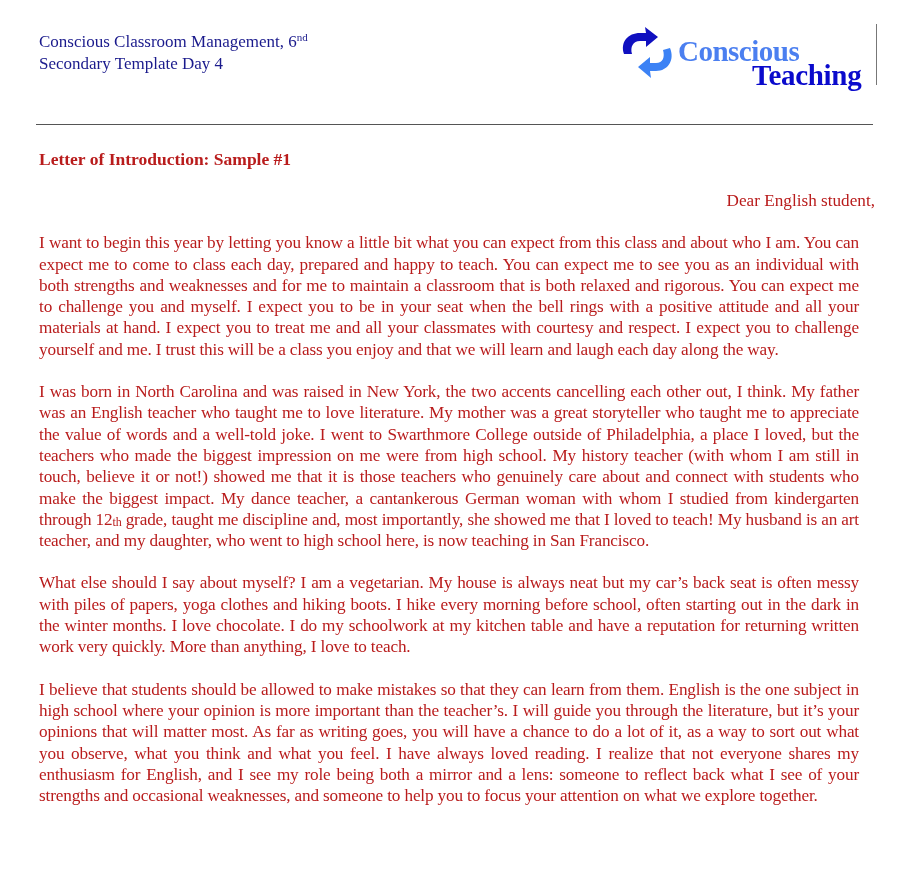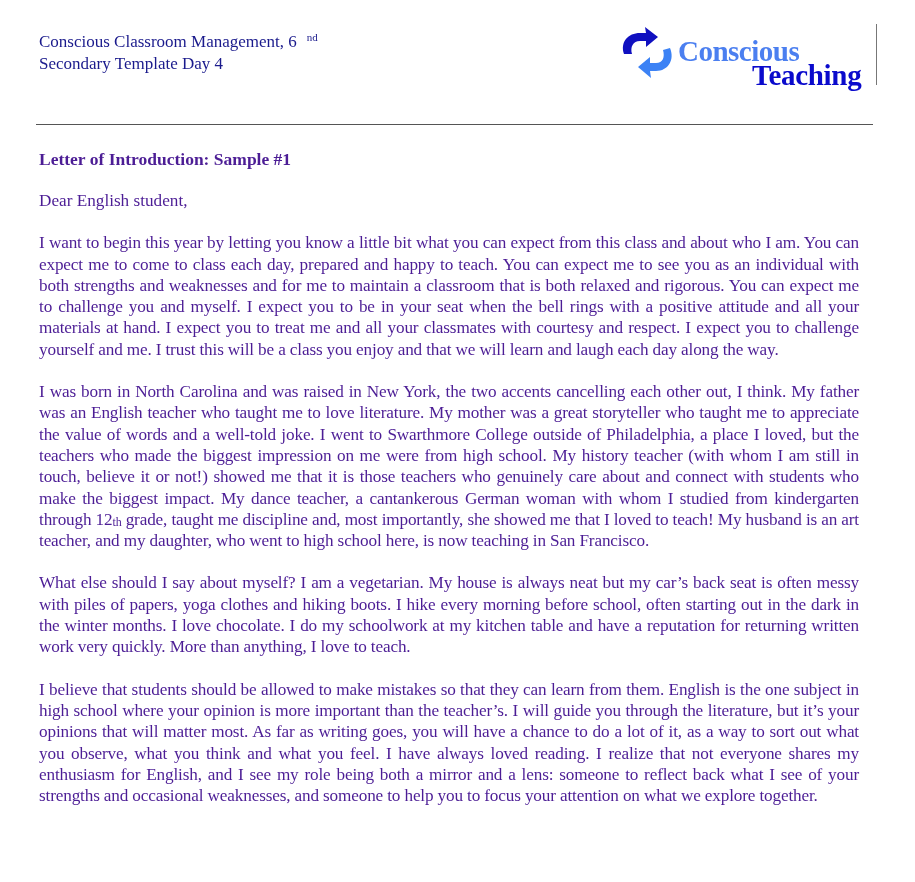--- a/index.html
+++ b/index.html
@@ -2,41 +2,41 @@
 <html><head>
   <meta charset="utf-8">
   <style>
     html, body { margin: 0; padding: 0; background: #ffffff; }
     body { width: 915px; height: 882px; overflow: hidden; position: relative; }
     .header-title {
       position: absolute; left: 39px; top: 31px; width: 380px;
       font-family: "Liberation Serif", "DejaVu Serif", serif;
       font-size: 17px; line-height: 21.5px; color: #1a1a8c;
     }
-    .header-title sup { font-size: 11px; vertical-align: 6px; line-height: 0; margin-left: 10px; }
+    .header-title sup { font-size: 11px; vertical-align: 6px; line-height: 0; }
     .logo { position: absolute; left: 618px; top: 24px; width: 262px; height: 62px; }
     .logo-vline { position: absolute; left: 876px; top: 24px; width: 1px; height: 61px; background: #777; }
     .logo-word1 {
       position: absolute; left: 678px; top: 36px;
       font-family: "Liberation Serif", "DejaVu Serif", serif; font-weight: bold;
       font-size: 29px; color: #4b7ff0; letter-spacing: -0.5px; line-height: 30px;
     }
     .logo-word2 {
       position: absolute; left: 752px; top: 60px;
       font-family: "Liberation Serif", "DejaVu Serif", serif; font-weight: bold;
       font-size: 29px; color: #0a0acc; letter-spacing: -0.3px; line-height: 30px;
     }
     .hr { position: absolute; left: 36px; top: 124px; width: 837px; height: 1px; background: #555; }
     .doc {
       position: absolute; left: 39px; top: 147px; width: 836px;
       font-family: "Liberation Serif", "DejaVu Serif", serif;
-      font-size: 17.2px; line-height: 21.3px; color: #4c1d95;
+      font-size: 17.2px; line-height: 21.3px; color: #b91c1c;
     }
     .doc-heading { font-weight: bold; margin: 0 0 19px 0; font-size: 17.5px; line-height: 24px; }
-    .salutation { margin: 0 0 21px 0; }
+    .salutation { margin: 0 0 21px 0; text-align: right; }
     .para { margin: 0 16px 21px 0; text-align: justify; letter-spacing: -0.15px; }
     .para sub { font-size: 12px; vertical-align: -1px; line-height: 0; }
   </style>
 </head>
 <body>
 
 <div class="header-title">
   <div><span>Conscious Classroom Management, 6</span><sup>nd</sup></div>
   <div>Secondary Template Day 4</div>
 </div>

